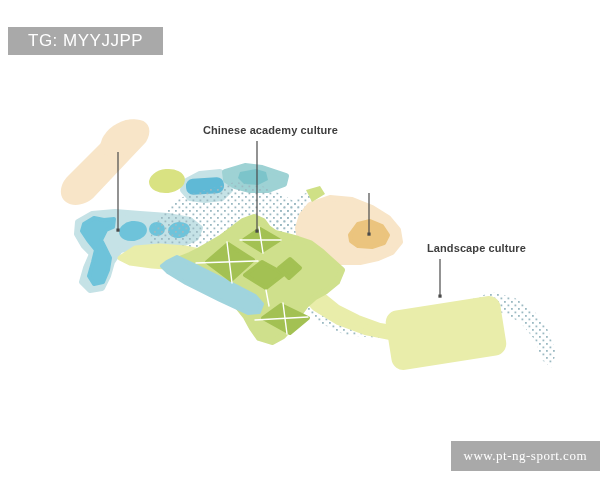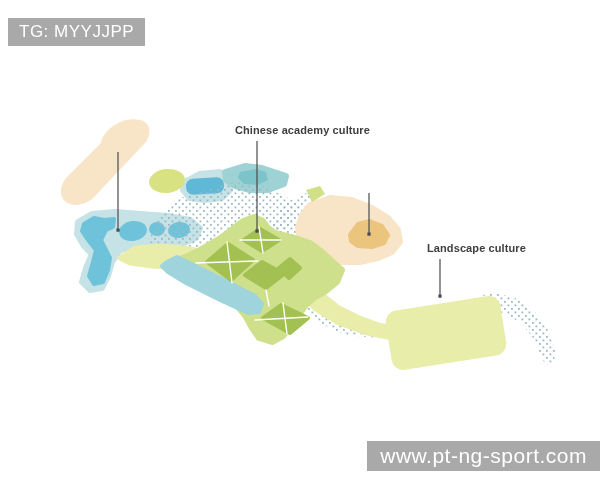--- a/index.html
+++ b/index.html
@@ -6,29 +6,29 @@
   .stage{
     position:relative;width:600px;height:480px;background:#ffffff;
     overflow:hidden;font-family:"Liberation Sans",sans-serif;
   }
   .stage svg{position:absolute;left:0;top:0;}
   .zone-label{
     position:absolute;font-size:11px;font-weight:600;color:#3e3e3e;
     letter-spacing:0.1px;white-space:nowrap;
   }
   .lbl-hakka{left:48px;top:136px;}
-  .lbl-academy{left:235px;top:124px;text-align:center;}
+  .lbl-academy{left:203px;top:124px;text-align:center;}
   .lbl-agriculture{left:338px;top:178px;}
   .lbl-landscape{left:409px;top:242px;padding-left:18px;}
   .wm{
     position:absolute;background:#a9a9a9;color:#ffffff;
     display:flex;align-items:center;white-space:nowrap;
   }
-  .wm-tl{left:8px;top:18px;height:28px;padding:0 11px;font-size:17px;letter-spacing:0.5px;text-align:right;}
-  .wm-br{right:0;bottom:9px;height:30px;padding:0 13px;font-size:21px;letter-spacing:0.5px;}
+  .wm-tl{left:8px;top:27px;height:28px;padding:0 20px;font-size:17px;letter-spacing:0.5px;text-align:right;}
+  .wm-br{right:0;bottom:9px;height:30px;padding:0 13px;font-size:13px;letter-spacing:0.5px;font-family:Liberation Serif, serif;}
 </style>
 </head>
 <body>
 
 <div class="stage">
 
   <svg width="600" height="480" viewBox="0 0 600 480">
     <defs>
       <pattern id="dots" width="7" height="7" patternUnits="userSpaceOnUse">
         <rect x="0" y="0" width="1.8" height="1.8" fill="#9bb9c2"></rect>

